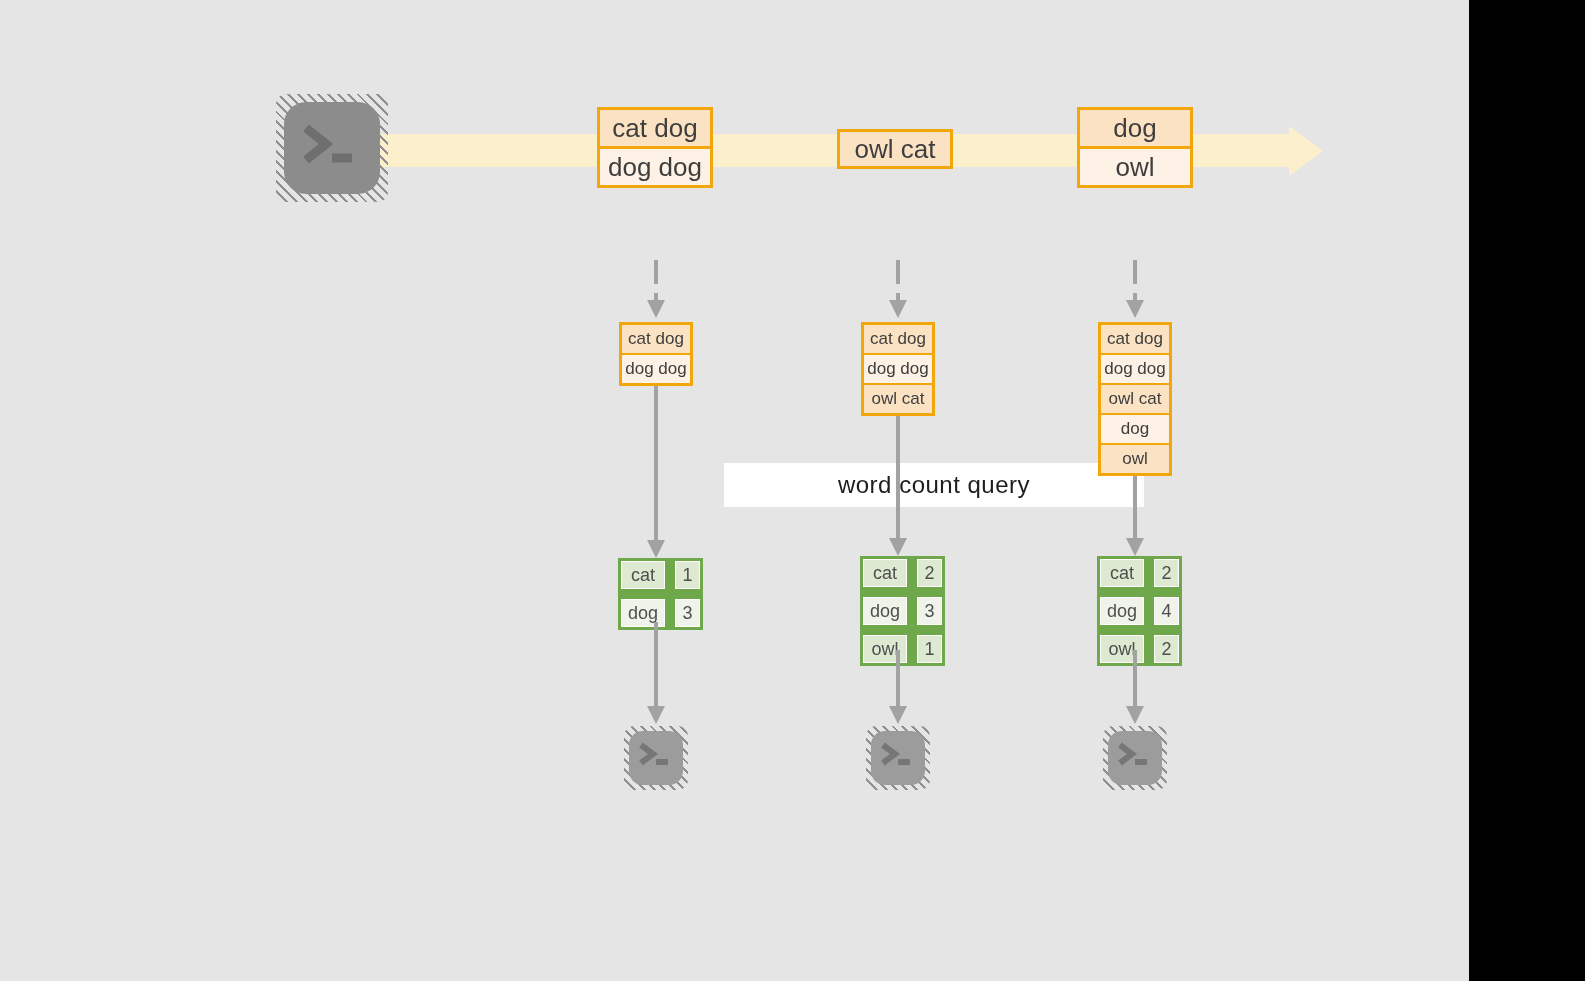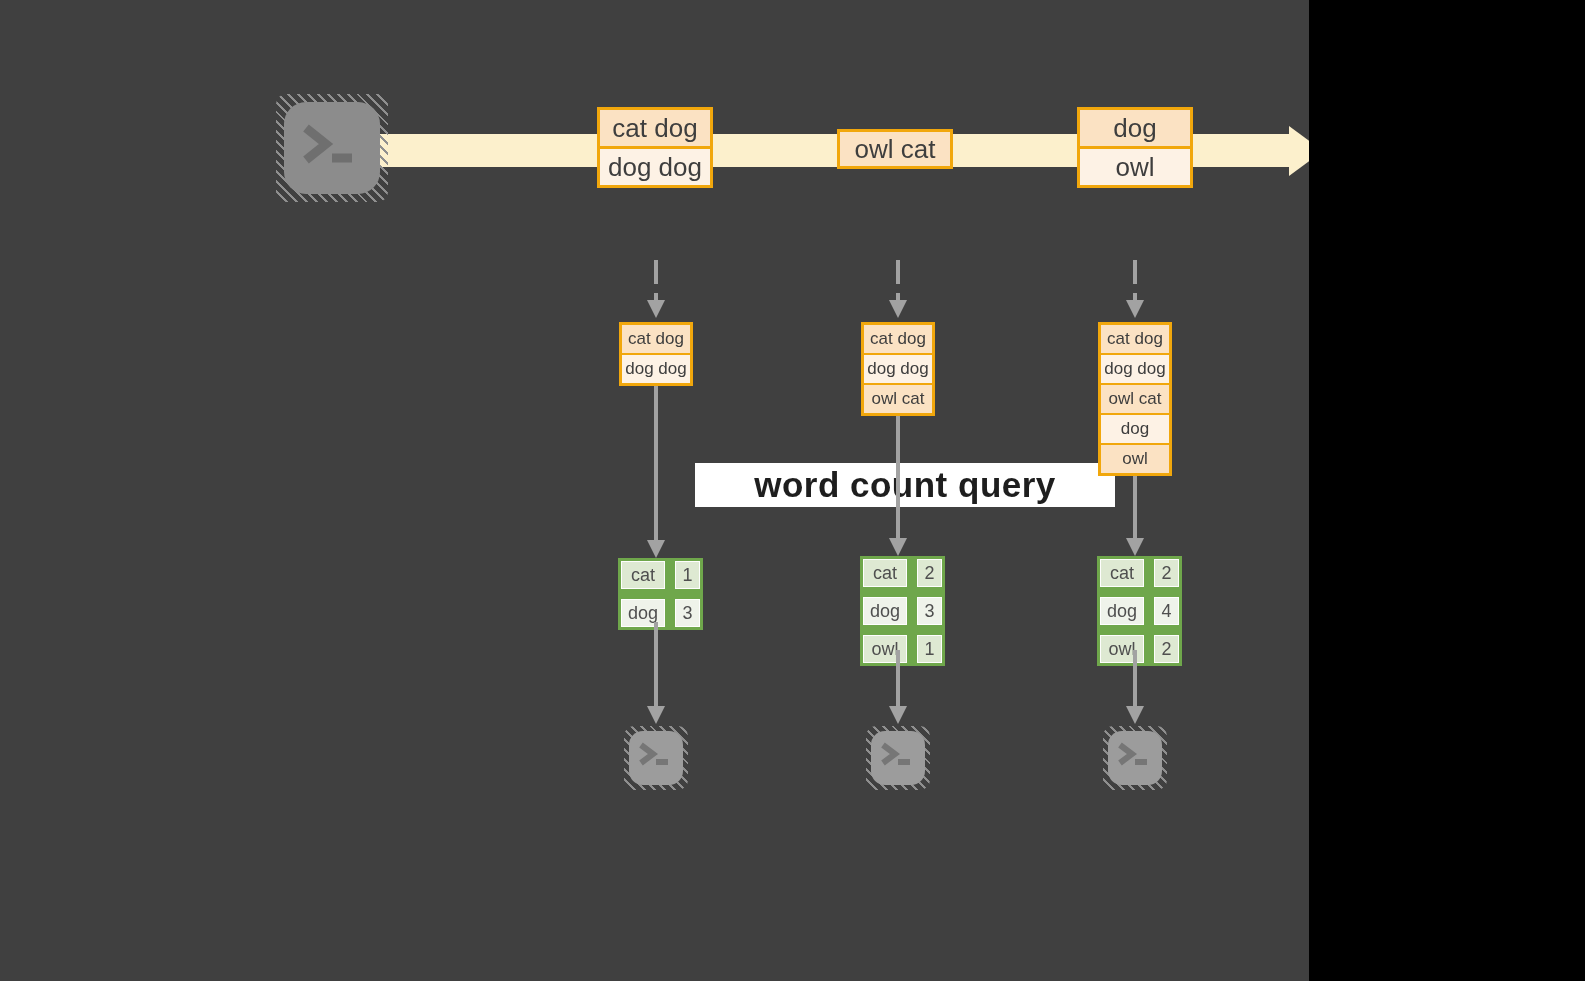--- a/index.html
+++ b/index.html
@@ -1,16 +1,16 @@
 <!DOCTYPE html>
 <html><head>
 <meta charset="utf-8">
 <style>
   html,body{margin:0;padding:0;background:#000;}
-  .stage{position:relative;width:1309px;height:981px;background:#404040;overflow:hidden;
+  .stage{position:relative;width:1469px;height:981px;background:#e5e5e5;overflow:hidden;
          font-family:"Liberation Sans",sans-serif;}
   .abs{position:absolute;}
 
   
   .band{position:absolute;left:372px;top:134px;width:917px;height:33px;background:#fcf0cc;z-index:1;}
   .band-head{position:absolute;left:1289px;top:126px;width:0;height:0;z-index:1;
              border-top:25px solid transparent;border-bottom:25px solid transparent;
              border-left:34px solid #fcf0cc;}
 
   
@@ -26,23 +26,23 @@
 
   
   .gtable{position:absolute;display:grid;grid-template-columns:44px 25px;gap:10px;
           padding:3px;background:#6fa74b;z-index:3;}
   .gtable .cell{display:flex;align-items:center;justify-content:center;height:28px;
           font-size:18px;color:#4f4f4f;box-shadow:inset 0 0 0 1px rgba(255,255,255,.95);}
   .gtable .cell:nth-child(4n+1),.gtable .cell:nth-child(4n+2){background:#dee9d2;}
   .gtable .cell:nth-child(4n+3),.gtable .cell:nth-child(4n){background:#eff3ea;}
 
   
-  .query{position:absolute;left:695px;top:463px;width:420px;height:44px;background:#fff;
+  .query{position:absolute;left:724px;top:463px;width:420px;height:44px;background:#fff;
          display:flex;align-items:center;justify-content:center;z-index:2;
-         font-size:35px;color:#1e1e1e;letter-spacing:.5px;font-weight:bold;}
+         font-size:24px;color:#1e1e1e;letter-spacing:.5px;}
 
   
   .term{position:absolute;z-index:3;}
   .term .hatch{position:absolute;inset:0;border-radius:10px;
         background:repeating-linear-gradient(45deg,#8f8f8f 0,#8f8f8f 2px,transparent 2px,transparent 7px);}
   .term .body{position:absolute;border-radius:22px;}
   .term.big{left:276px;top:94px;width:112px;height:108px;z-index:2;}
   .term.big .body{inset:8px;background:#8c8c8c;}
   .term.small{width:64px;height:64px;}
   .term.small .body{inset:5px;border-radius:14px;background:#9c9c9c;}

